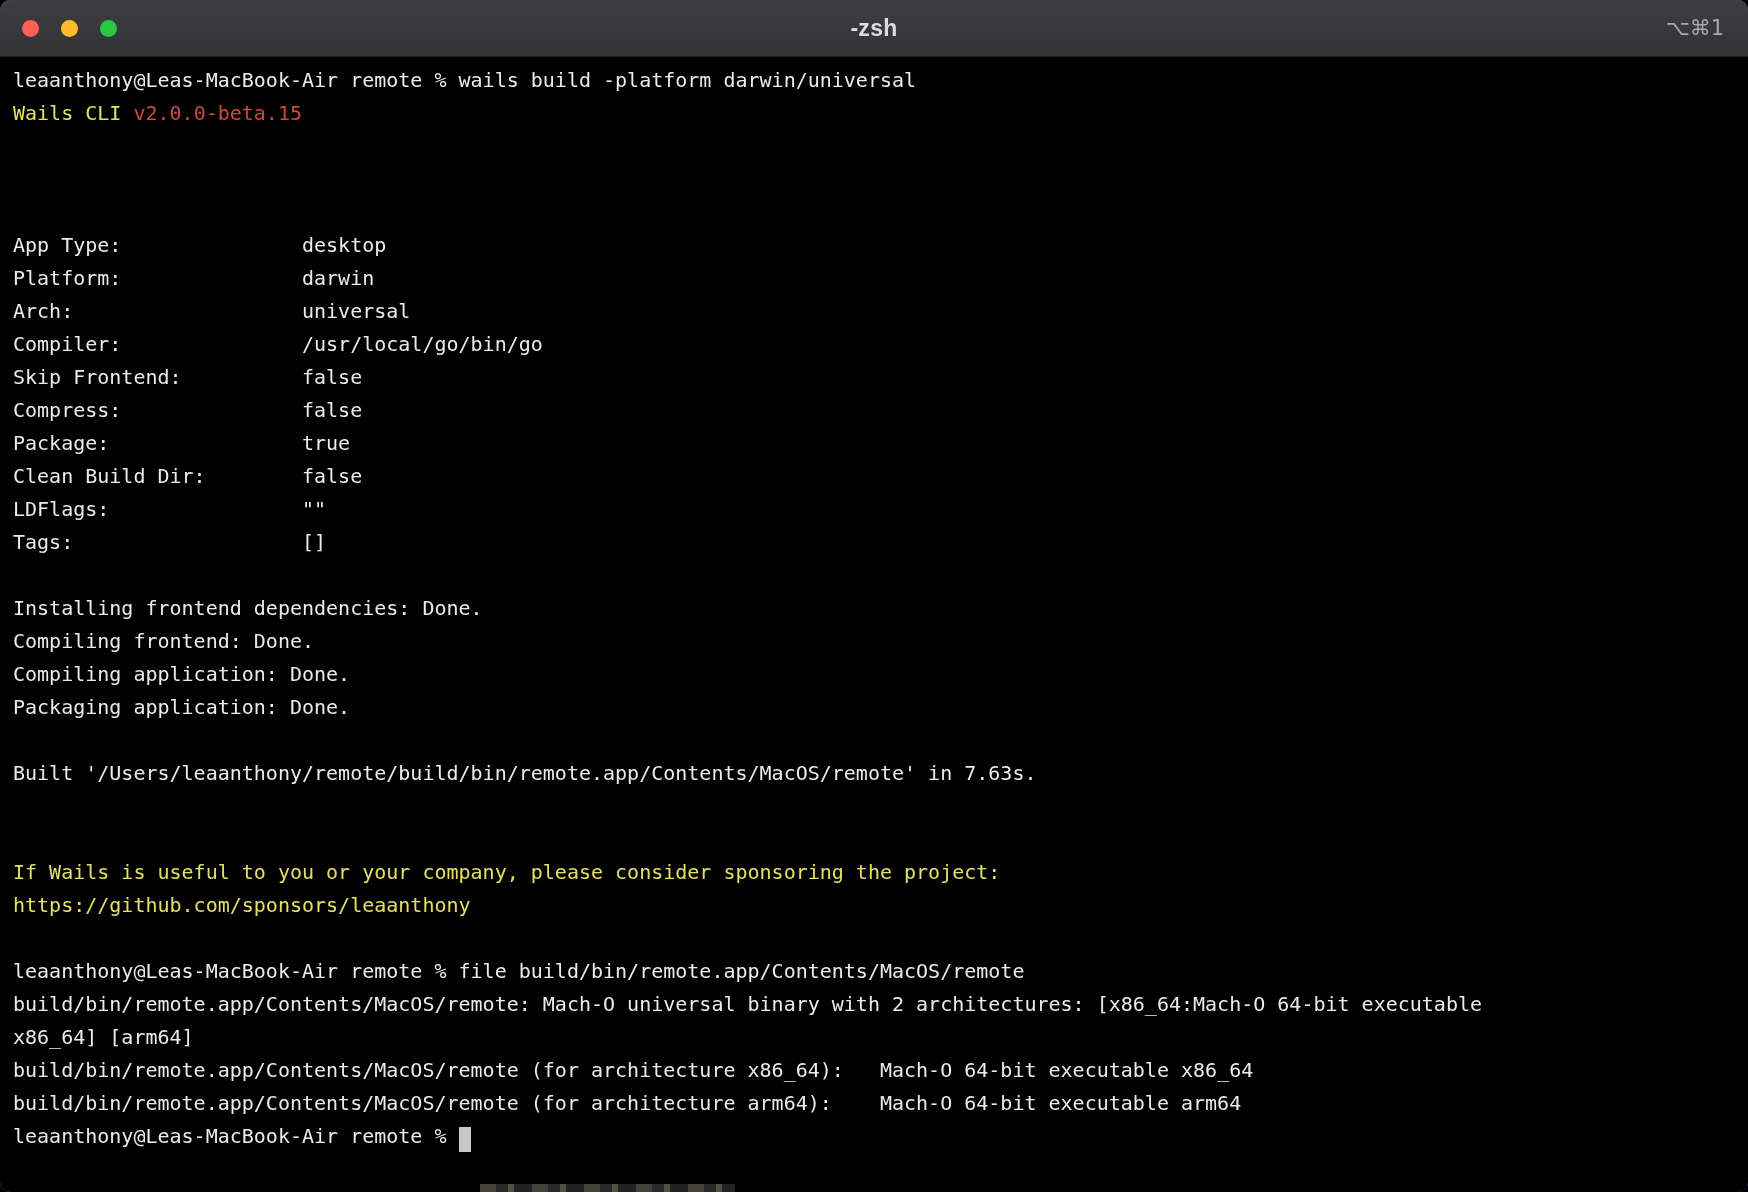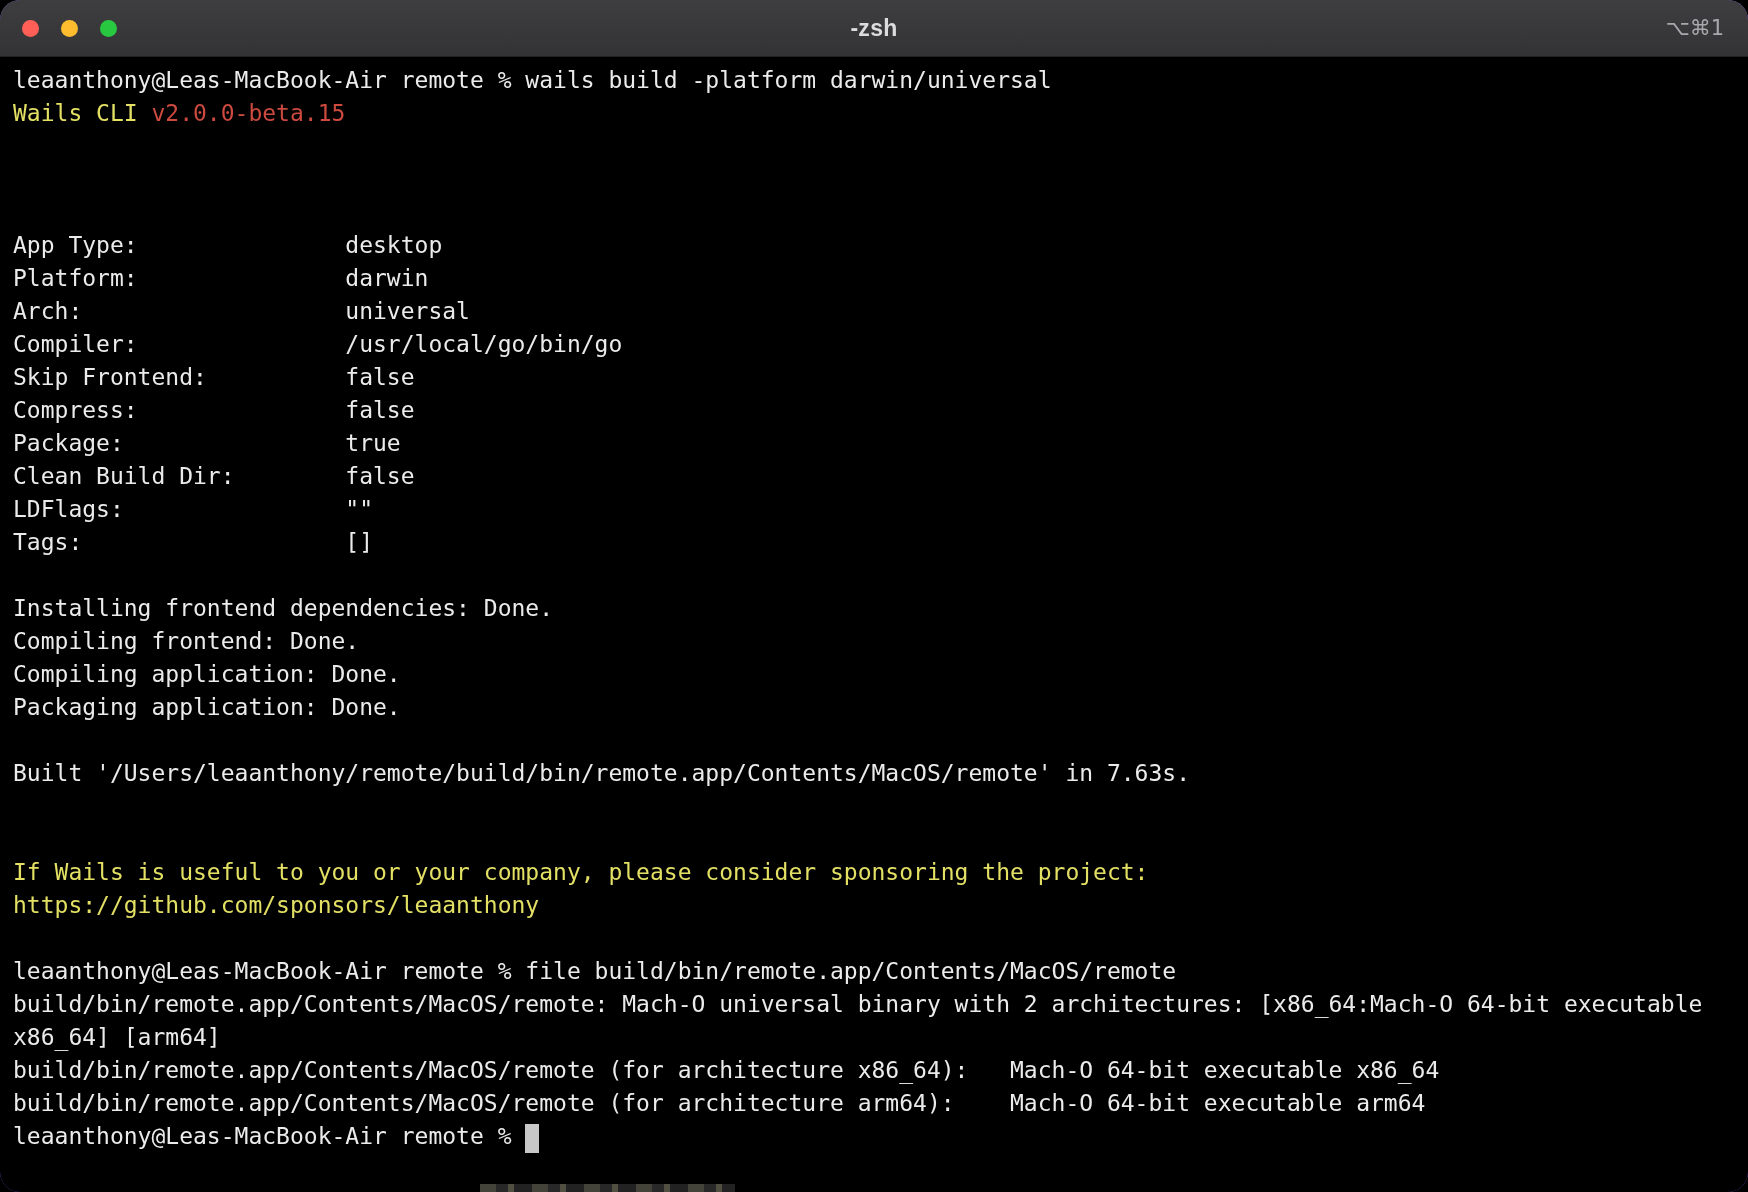--- a/index.html
+++ b/index.html
@@ -1,21 +1,21 @@
 <!DOCTYPE html>
 <html><head>
 <meta charset="utf-8">
 <style>
   * { box-sizing: border-box; margin: 0; padding: 0; }
   html, body { width: 1748px; height: 1192px; background: #000; }
   body { font-family: "DejaVu Sans Mono", monospace; overflow: hidden; }
 
   .window {
     width: 1748px; height: 1192px;
-    border-radius: 20px;
+    border-radius: 10px;
     overflow: hidden;
     background: #8b5cf6;
     position: relative;
     display: flex;
     flex-direction: column;
   }
 
   .titlebar {
     height: 57px;
     flex: 0 0 57px;
@@ -53,21 +53,21 @@
     right: 24px;
     color: #a9a9ad;
     font-size: 21px;
     font-family: "DejaVu Sans", "Liberation Sans", sans-serif;
   }
 
   .terminal {
     flex: 1 1 auto;
     background: #000;
     padding: 7px 13px 0 13px;
-    font-size: 23px;
+    font-size: 20px;
     line-height: 33px;
     white-space: pre;
     overflow: hidden;
   }
   .term-line {
     min-height: 33px;
     height: 33px;
     white-space: pre;
   }
   .cursor {

